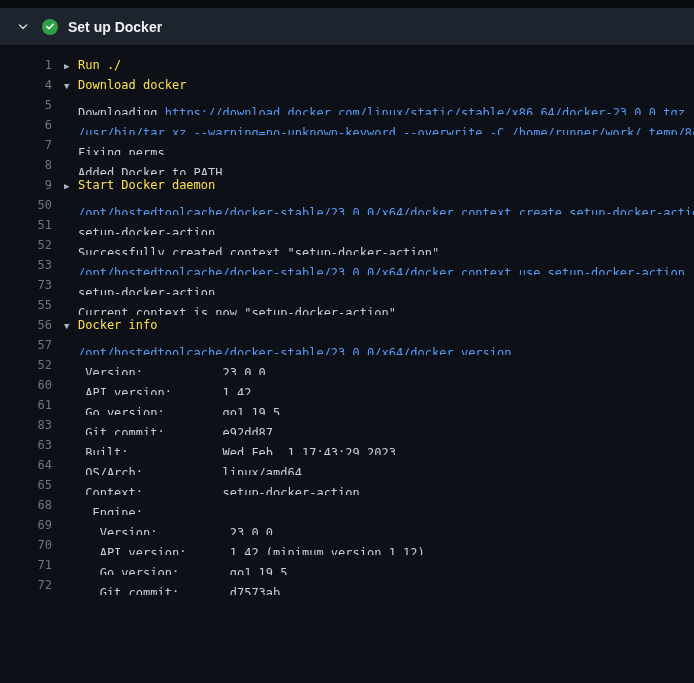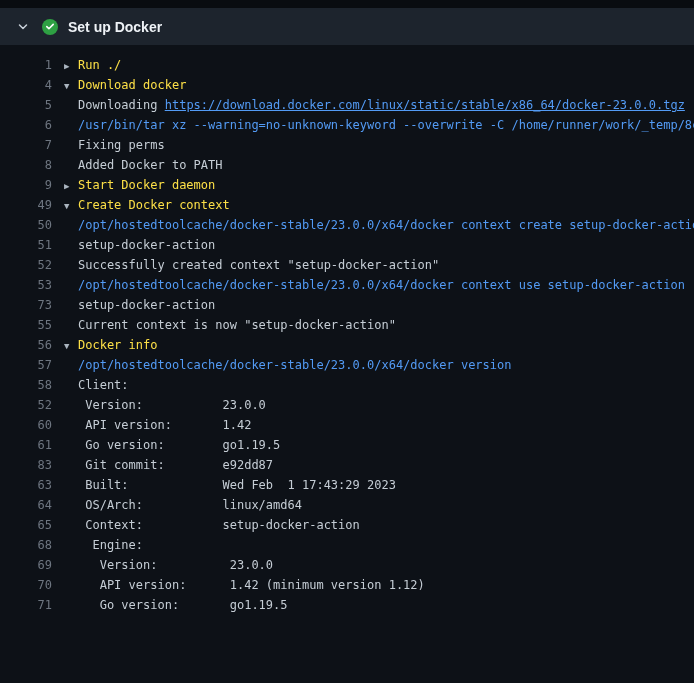--- a/index.html
+++ b/index.html
@@ -57,21 +57,21 @@
     color: #6e7681;
     flex: none;
     cursor: pointer;
   }
   .line-content {
     color: #c5cdd5;
     overflow: hidden;
     flex: 1 1 auto;
     white-space: pre;
   }
-  .line-content.indented { padding-left: 14px; }
+  .line-content.indented { padding-left: 14px; margin-top: 8px; }
   .arrow {
     display: inline-block;
     width: 14px;
     font-size: 9px;
     color: #aab4bf;
     cursor: pointer;
   }
   .group-label { color: #fde047; cursor: pointer; }
   .command { color: #539bf5; }
   .log-link { color: #539bf5; text-decoration: underline; cursor: pointer; }
@@ -98,35 +98,34 @@
   </div>
 
   <div class="log" id="log-lines">
       <div class="log-row"><span class="line-num">1</span><span class="line-content"><span class="arrow">▶</span><span class="group-label">Run ./</span></span></div>
       <div class="log-row"><span class="line-num">4</span><span class="line-content"><span class="arrow">▼</span><span class="group-label">Download docker</span></span></div>
       <div class="log-row"><span class="line-num">5</span><span class="line-content indented"><span>Downloading </span><a class="log-link">https://download.docker.com/linux/static/stable/x86_64/docker-23.0.0.tgz</a></span></div>
       <div class="log-row"><span class="line-num">6</span><span class="line-content indented command">/usr/bin/tar xz --warning=no-unknown-keyword --overwrite -C /home/runner/work/_temp/8c9</span></div>
       <div class="log-row"><span class="line-num">7</span><span class="line-content indented">Fixing perms</span></div>
       <div class="log-row"><span class="line-num">8</span><span class="line-content indented">Added Docker to PATH</span></div>
       <div class="log-row"><span class="line-num">9</span><span class="line-content"><span class="arrow">▶</span><span class="group-label">Start Docker daemon</span></span></div>
-      <div class="log-row"><span class="line-num">49</span><span class="line-content"><span class="arrow">▼</span><span class="group-label">Create Docker context</span></span></div>
       <div class="log-row"><span class="line-num">50</span><span class="line-content indented command">/opt/hostedtoolcache/docker-stable/23.0.0/x64/docker context create setup-docker-action</span></div>
       <div class="log-row"><span class="line-num">51</span><span class="line-content indented">setup-docker-action</span></div>
       <div class="log-row"><span class="line-num">52</span><span class="line-content indented">Successfully created context "setup-docker-action"</span></div>
       <div class="log-row"><span class="line-num">53</span><span class="line-content indented command">/opt/hostedtoolcache/docker-stable/23.0.0/x64/docker context use setup-docker-action</span></div>
       <div class="log-row"><span class="line-num">73</span><span class="line-content indented">setup-docker-action</span></div>
       <div class="log-row"><span class="line-num">55</span><span class="line-content indented">Current context is now "setup-docker-action"</span></div>
       <div class="log-row"><span class="line-num">56</span><span class="line-content"><span class="arrow">▼</span><span class="group-label">Docker info</span></span></div>
       <div class="log-row"><span class="line-num">57</span><span class="line-content indented command">/opt/hostedtoolcache/docker-stable/23.0.0/x64/docker version</span></div>
-      <div class="log-row"><span class="line-num">58</span><span class="line-content indented">Client:</span></div>
       <div class="log-row"><span class="line-num">52</span><span class="line-content indented"> Version:           23.0.0</span></div>
       <div class="log-row"><span class="line-num">60</span><span class="line-content indented"> API version:       1.42</span></div>
       <div class="log-row"><span class="line-num">61</span><span class="line-content indented"> Go version:        go1.19.5</span></div>
       <div class="log-row"><span class="line-num">83</span><span class="line-content indented"> Git commit:        e92dd87</span></div>
       <div class="log-row"><span class="line-num">63</span><span class="line-content indented"> Built:             Wed Feb  1 17:43:29 2023</span></div>
       <div class="log-row"><span class="line-num">64</span><span class="line-content indented"> OS/Arch:           linux/amd64</span></div>
       <div class="log-row"><span class="line-num">65</span><span class="line-content indented"> Context:           setup-docker-action</span></div>
       <div class="log-row"><span class="line-num">68</span><span class="line-content indented">  Engine:</span></div>
       <div class="log-row"><span class="line-num">69</span><span class="line-content indented">   Version:          23.0.0</span></div>
       <div class="log-row"><span class="line-num">70</span><span class="line-content indented">   API version:      1.42 (minimum version 1.12)</span></div>
       <div class="log-row"><span class="line-num">71</span><span class="line-content indented">   Go version:       go1.19.5</span></div>
+      <div class="log-row"><span class="line-num">72</span><span class="line-content indented">   Git commit:       d7573ab</span></div>
     </div>
 </div>
 
 </body></html>

